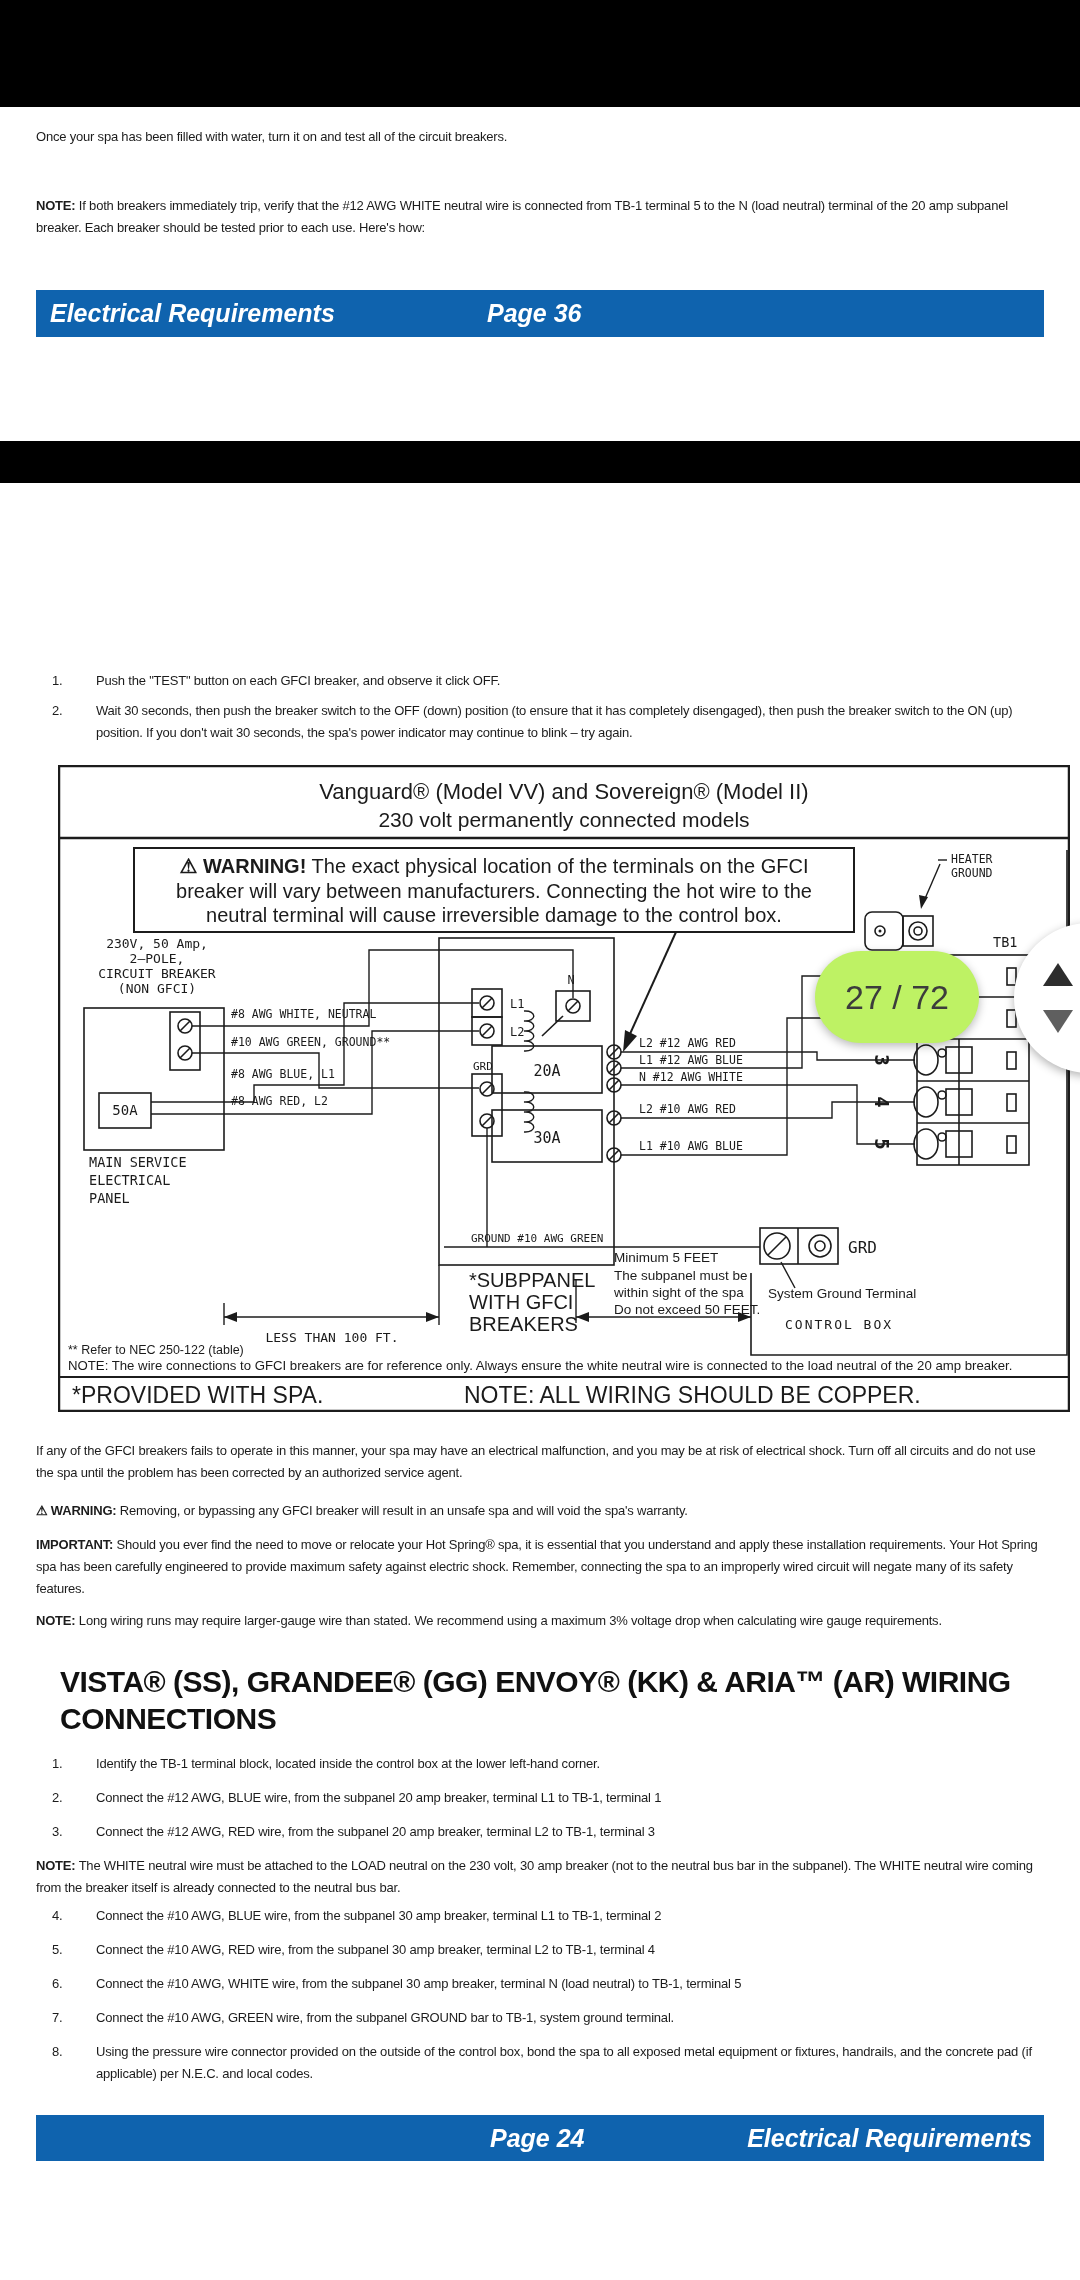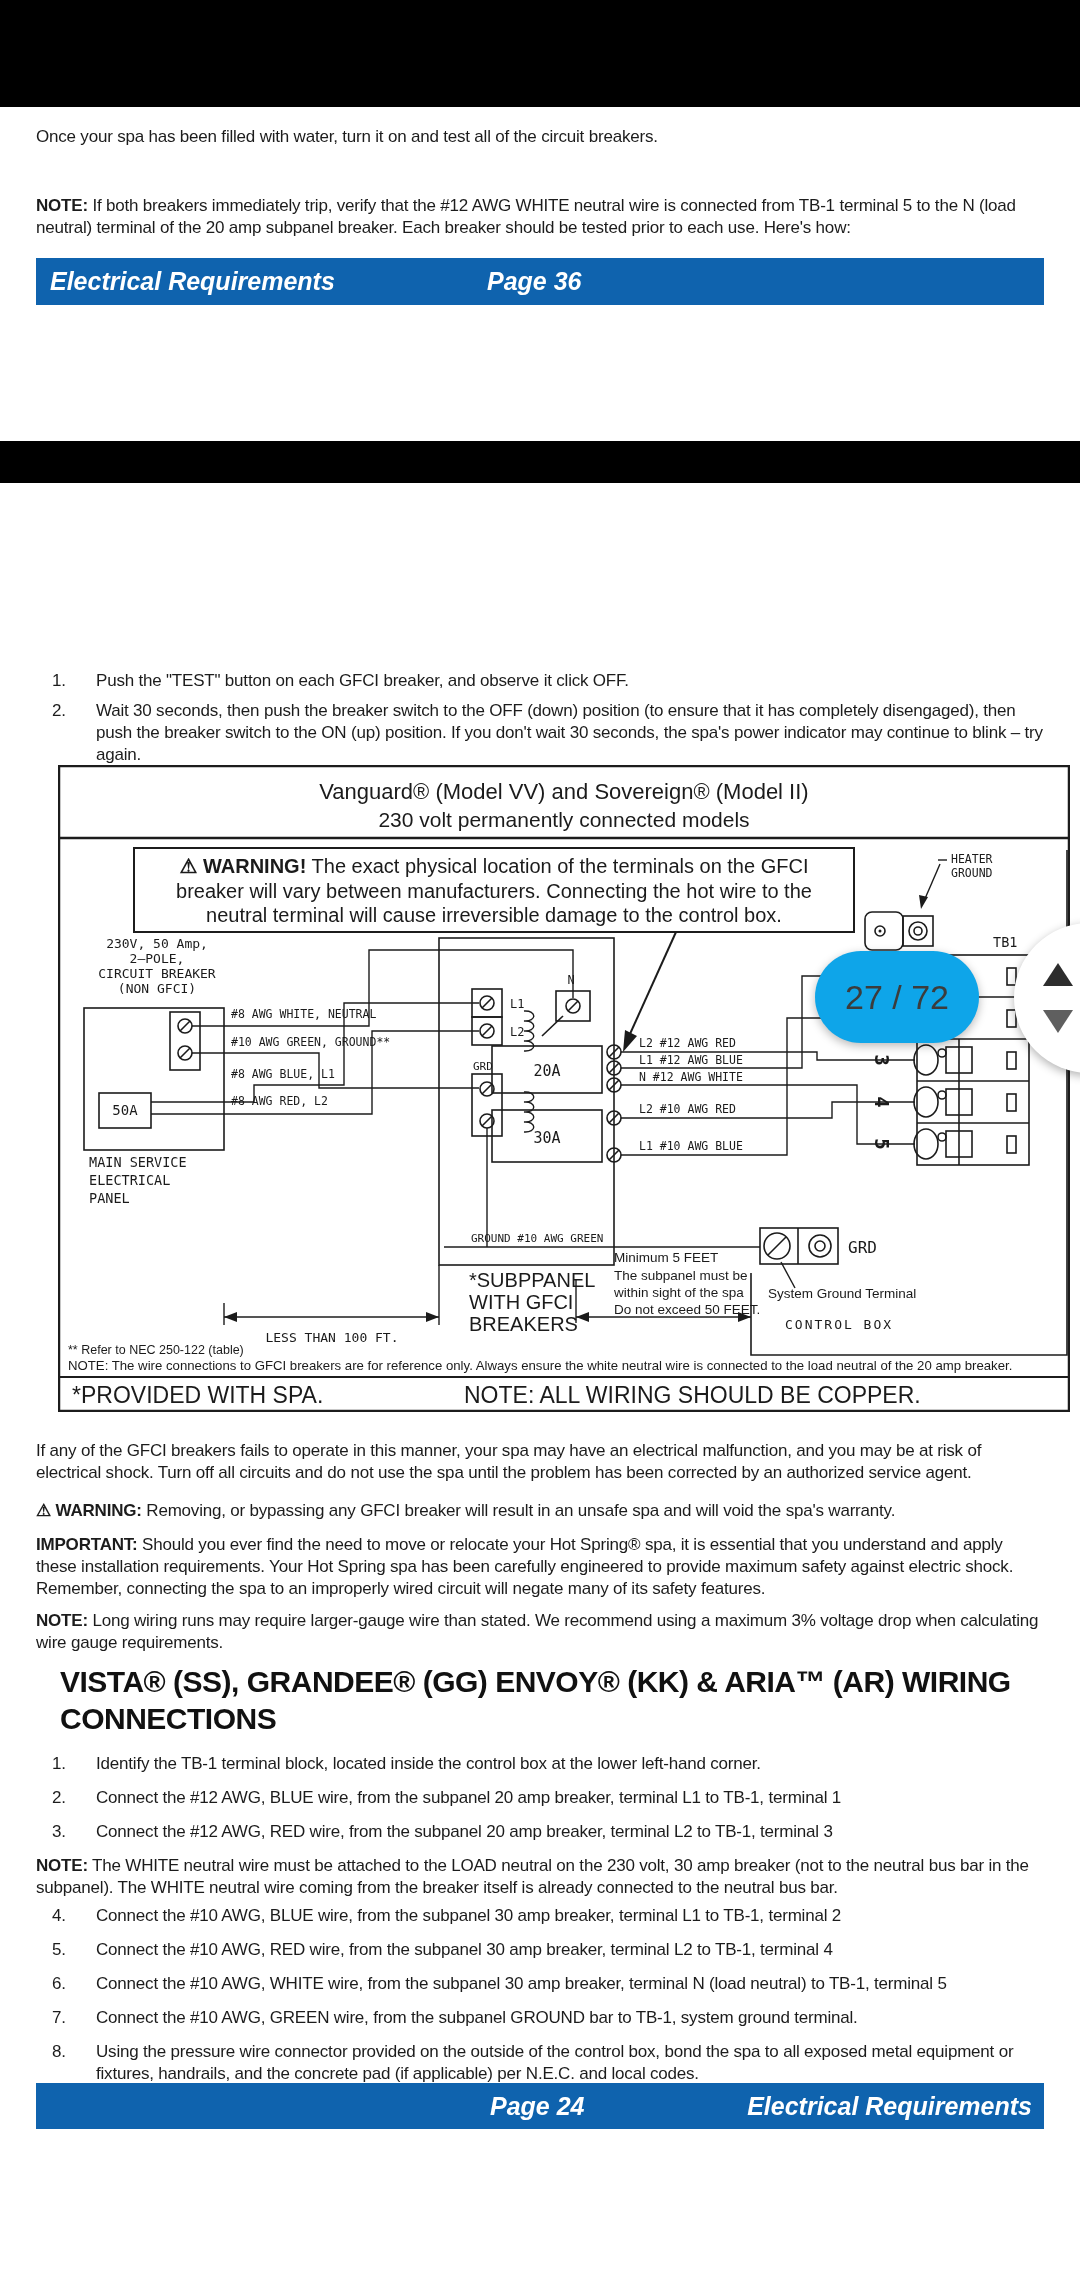--- a/index.html
+++ b/index.html
@@ -1,32 +1,32 @@
 <!DOCTYPE html>
 <html><head>
 <meta charset="utf-8">
 <style>
   html,body{margin:0;padding:0;background:#ffffff;}
   .screen{position:relative;width:1080px;height:2280px;background:#ffffff;overflow:hidden;
           font-family:"Liberation Sans",sans-serif;color:#1a1a1a;}
   .abs{position:absolute;}
-  .body-text{font-size:17px;line-height:22px;letter-spacing:-0.2px;color:#1c1c1c;}
+  .body-text{font-size:13px;line-height:22px;letter-spacing:-0.2px;color:#1c1c1c;}
   .blackbar{left:0;top:0;width:1080px;height:107px;background:#000;z-index:5;}
   .band{left:0;top:441px;width:1080px;height:42px;background:#000;}
   .clipwarn{left:36px;top:88px;width:1008px;font-size:19px;font-weight:bold;z-index:2;}
   .bluebar{left:36px;width:1008px;height:47px;background:#0f63ae;color:#fff;
-           font-size:25px;font-weight:bold;font-style:italic;}
+           font-size:25px;font-weight:bold;font-style:italic;margin-top:32px;}
   .bluebar .lbl{position:absolute;top:9px;white-space:nowrap;}
   .step{left:36px;width:1008px;}
   .step .num{position:absolute;left:16px;top:0;}
   .step .txt{display:block;padding-left:60px;}
   .para{left:36px;width:1008px;}
   .h1{left:36px;width:1008px;font-size:30px;line-height:37px;font-weight:bold;letter-spacing:-0.5px;color:#111;margin-left:24px;}
   .diag{left:34px;top:765px;width:1012px;height:647px;margin-left:24px;}
-  .bubble{left:815px;top:951px;width:164px;height:92px;border-radius:46px;background:#0ea5e9;
+  .bubble{left:815px;top:951px;width:164px;height:92px;border-radius:46px;background:#bef264;
           box-shadow:0 3px 10px rgba(0,0,0,.28);z-index:8;display:flex;align-items:center;justify-content:center;
           font-size:34px;color:#3c3c3c;}
   .handle{left:1014px;top:923px;width:150px;height:150px;border-radius:50%;background:#fff;
           box-shadow:0 3px 10px rgba(0,0,0,.30);z-index:9;}
   .tri-up{position:absolute;left:29px;top:40px;width:0;height:0;
           border-left:15px solid transparent;border-right:15px solid transparent;border-bottom:23px solid #2d2d2d;}
   .tri-down{position:absolute;left:29px;top:87px;width:0;height:0;
           border-left:15px solid transparent;border-right:15px solid transparent;border-top:23px solid #5f5f5f;}
   svg .ln{fill:none;stroke:#1c1c1c;stroke-width:1.6px;}
   svg .wire{fill:none;stroke:#1c1c1c;stroke-width:1.4px;}

